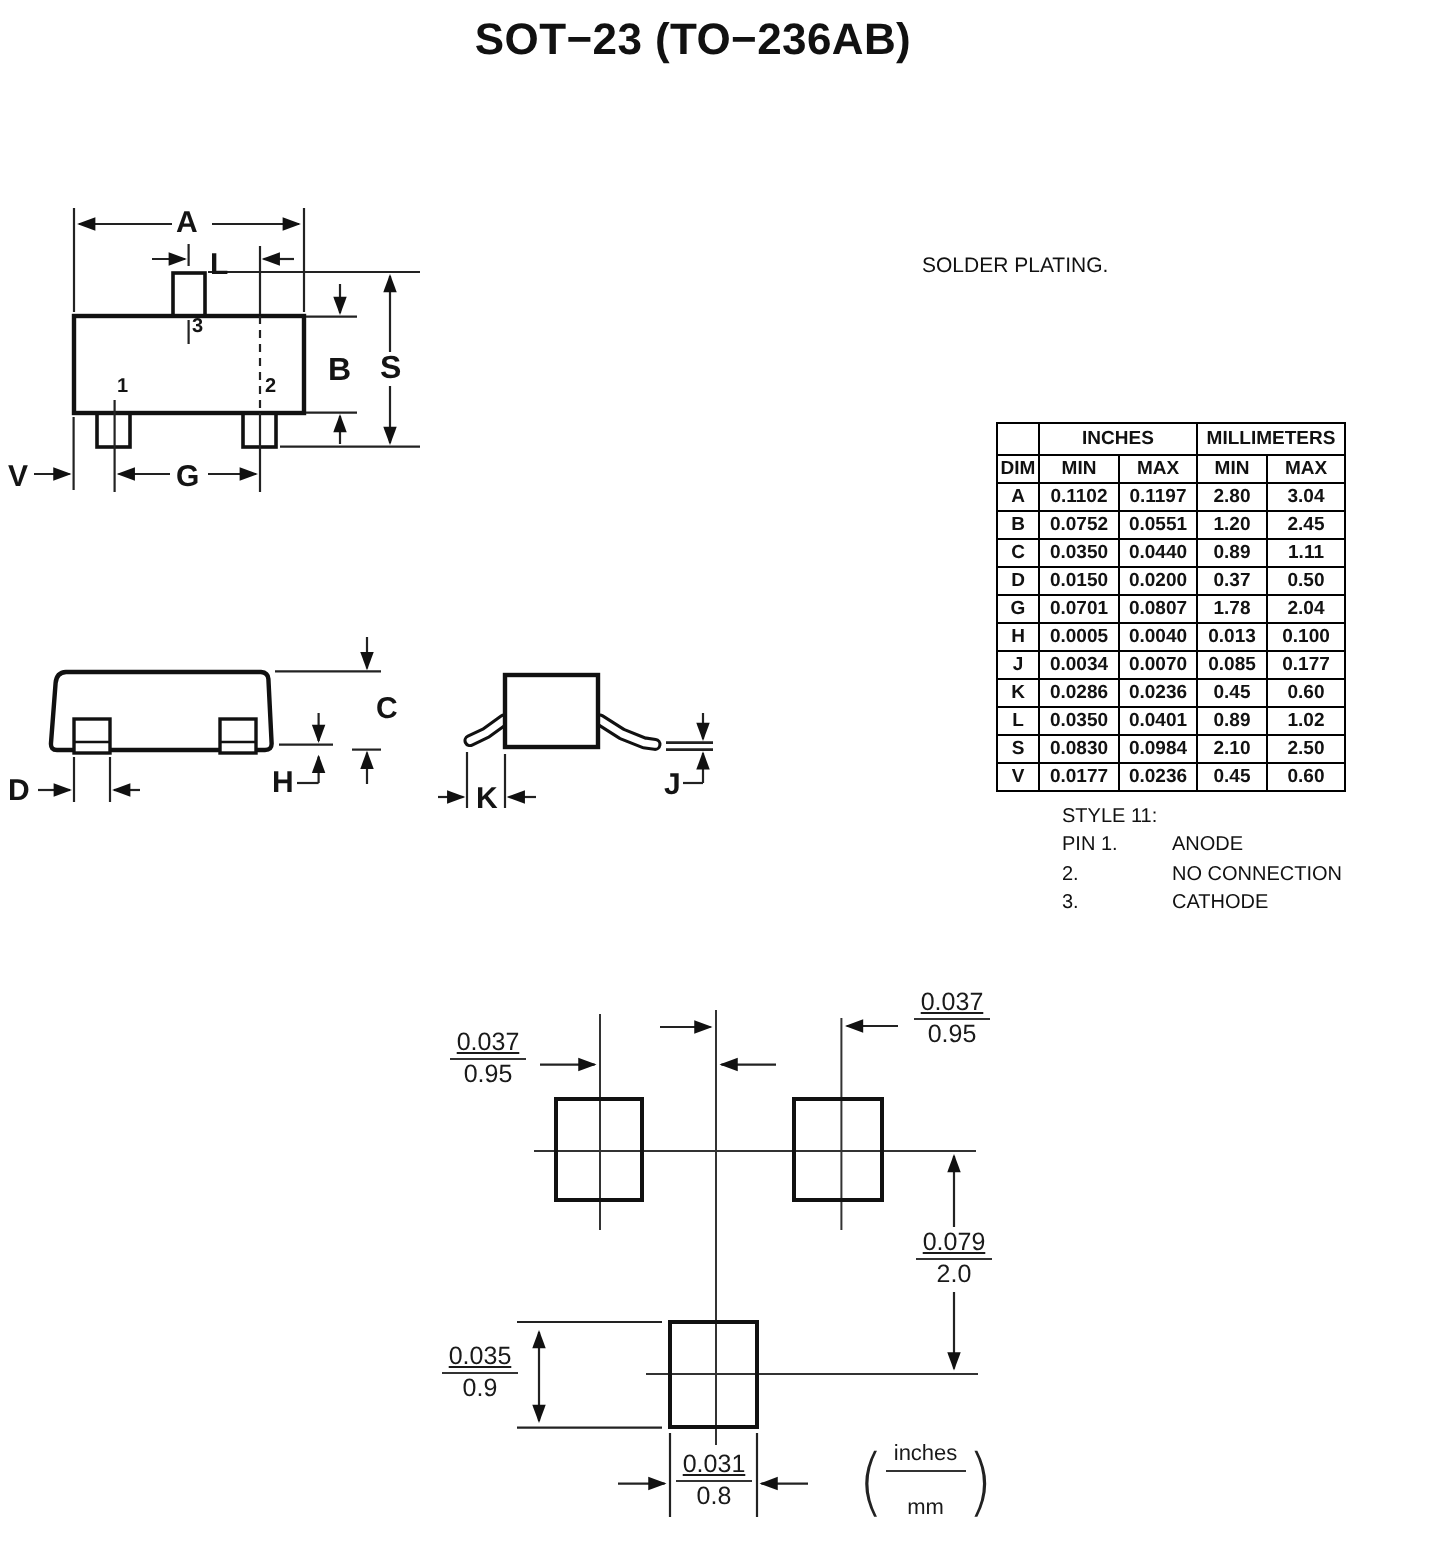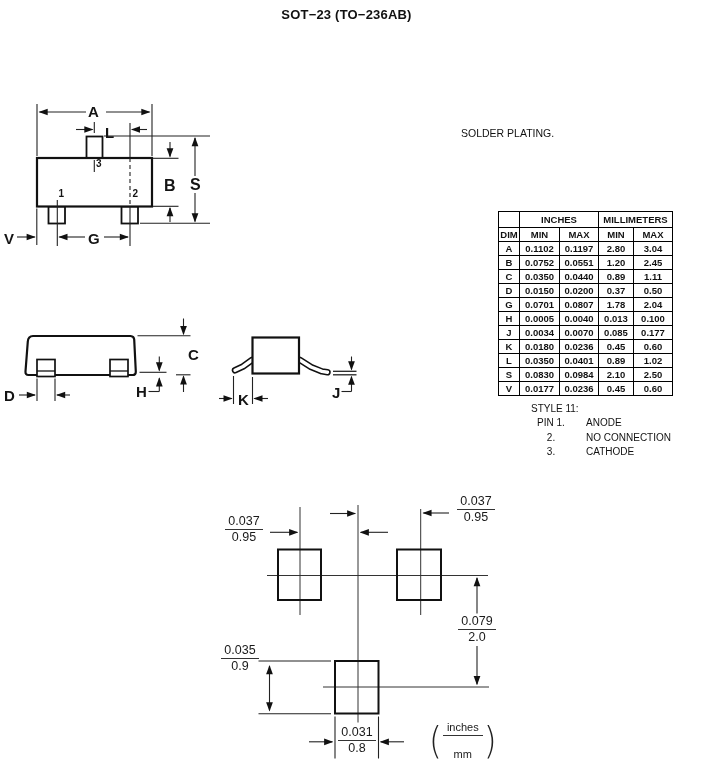--- a/index.html
+++ b/index.html
@@ -1,43 +1,43 @@
 <!DOCTYPE html>
 <html><head>
 <meta charset="utf-8">
 <style>
   html,body{margin:0;padding:0;background:#fff;}
   .screen{position:relative;width:715px;height:771px;background:#ffffff;overflow:hidden;
           font-family:"Liberation Sans","DejaVu Sans",sans-serif;color:#111;}
   .overlay-svg{position:absolute;left:0;top:0;}
   .title{position:absolute;top:7px;left:0;width:693px;text-align:center;
-         font-size:13px;font-weight:bold;letter-spacing:.2px;}
+         font-size:22px;font-weight:bold;letter-spacing:.2px;}
   .lbl{position:absolute;font-weight:bold;font-size:15px;line-height:1;color:#141414;}
   .lbl.big{font-size:16px;}
   .lbl.onln{background:#fff;padding:0 1px;}
   .pinnum{position:absolute;font-weight:bold;font-size:10px;line-height:1;color:#141414;}
   
   .notes{position:absolute;left:443px;top:126px;width:272px;}
   .notes-h{font-size:15px;margin:0 0 8px 0;}
   .note{font-size:10.5px;line-height:12.5px;padding-left:9px;margin-top:5px;}
   .note.n2{margin-top:9px;}
   .note.cont{padding-left:18px;margin-top:1px;}
   
   .dim-table{position:absolute;left:498px;top:211px;border-collapse:collapse;
              font-size:9.5px;font-weight:bold;text-align:center;color:#111;
              border:1.6px solid #000;}
   .dim-table td{border:1.2px solid #000;padding:0;height:13px;white-space:nowrap;}
   .dim-table tr.grp td{height:15px;}
   
   .style-block{position:absolute;left:487px;top:402px;font-size:10px;line-height:14.3px;margin-left:44px;}
   .style-row{display:flex;}
-  .style-num{width:40px;text-align:center;padding-right:15px;}
+  .style-num{width:40px;text-align:left;padding-right:15px;}
   
   .frac{position:absolute;width:44px;text-align:center;font-size:12.5px;line-height:12px;color:#1a1a1a;}
-  .frac .ft{display:inline-block;border-bottom:1.3px solid #333;padding:0 3px 1.5px;}
+  .frac .ft{display:inline-block;border-bottom:1.3px solid #333;padding:0 3px 1.5px;text-decoration:underline;}
   .frac .fb{display:block;margin-top:1px;}
   
   .units{position:absolute;display:flex;align-items:center;color:#1a1a1a;}
   .units .paren{font-size:33px;font-weight:300;line-height:33px;transform:scaleY(1.12);
                 font-family:"DejaVu Sans",sans-serif;color:#222;}
   .units .ufrac{text-align:center;font-size:11px;line-height:11px;margin:0 1px;}
   .units .ft{display:inline-block;border-bottom:1.3px solid #333;padding:0 4px 1.5px;}
   .units .fb{display:block;margin-top:13px;}
 </style>
 </head>
@@ -254,21 +254,21 @@
         </tr>
       <tr>
           <td>J</td>
           <td>0.0034</td>
           <td>0.0070</td>
           <td>0.085</td>
           <td>0.177</td>
         </tr>
       <tr>
           <td>K</td>
-          <td>0.0180</td>
+          <td>0.0286</td>
           <td>0.0236</td>
           <td>0.45</td>
           <td>0.60</td>
         </tr>
       <tr>
           <td>L</td>
           <td>0.0350</td>
           <td>0.0401</td>
           <td>0.89</td>
           <td>1.02</td>
@@ -311,21 +311,21 @@
     <span class="fb">0.95</span>
   </div>
   <div class="frac" style="left:454px;top:495px">
     <span class="ft">0.037</span>
     <span class="fb">0.95</span>
   </div>
   <div class="frac" style="left:455px;top:615px">
     <span class="ft">0.079</span>
     <span class="fb">2.0</span>
   </div>
-  <div class="frac" style="left:218px;top:644px">
+  <div class="frac" style="left:218px;top:672px">
     <span class="ft">0.035</span>
     <span class="fb">0.9</span>
   </div>
   <div class="frac" style="left:335px;top:726px">
     <span class="ft">0.031</span>
     <span class="fb">0.8</span>
   </div>
   <div class="units" style="left:429px;top:722px">
     <span class="paren">(</span>
     <span class="ufrac">

